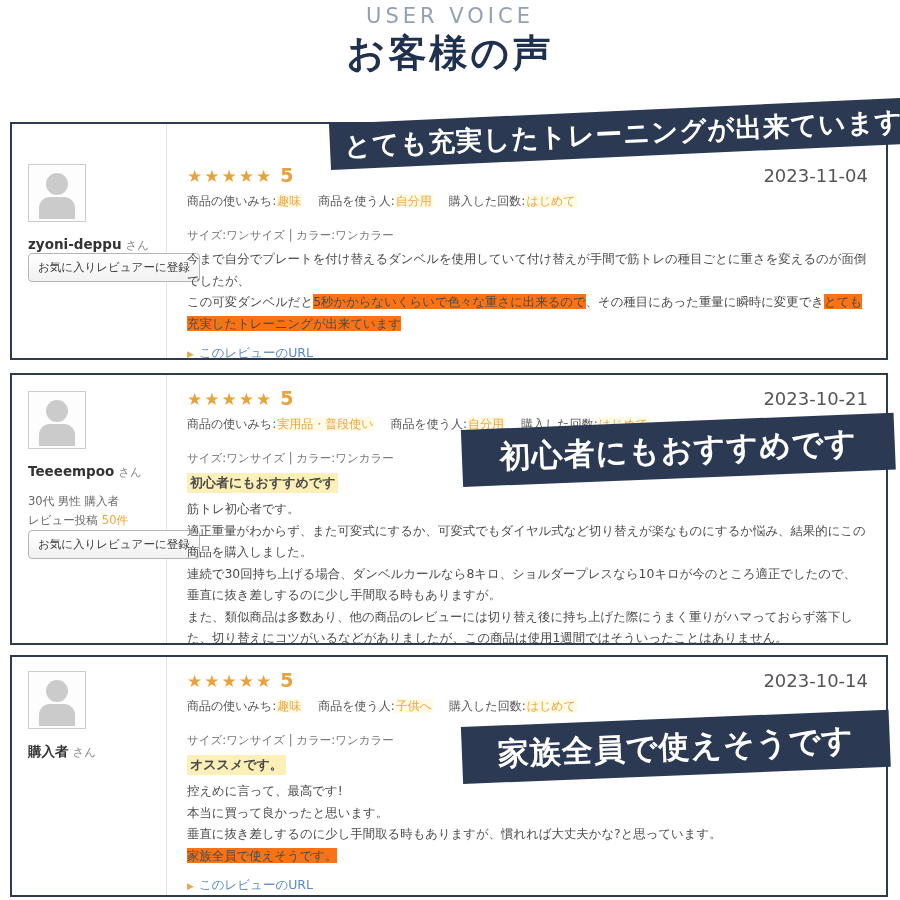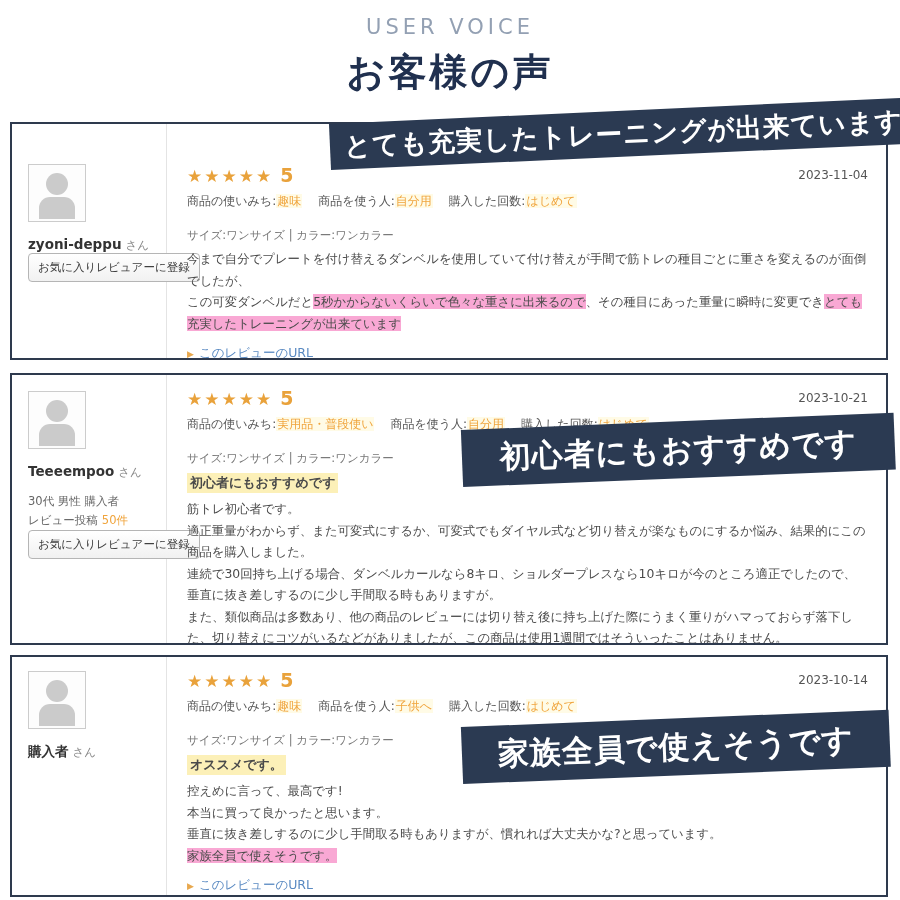--- a/index.html
+++ b/index.html
@@ -3,23 +3,23 @@
 <meta charset="utf-8">
 <style>
   html,body{margin:0;padding:0;}
   body{
     width:900px;height:900px;overflow:hidden;background:#ffffff;
     font-family:"DejaVu Sans","Liberation Sans",sans-serif;
   }
   .page{position:relative;width:900px;height:900px;overflow:hidden;}
 
   
-  .header{text-align:center;padding-top:15px;}
+  .header{text-align:center;padding-top:4px;}
   .subtitle{font-size:21px;color:#93a0b3;letter-spacing:4px;}
-  .main-title{font-size:38px;font-weight:bold;color:#20304f;margin-top:8px;letter-spacing:3px;}
+  .main-title{font-size:38px;font-weight:bold;color:#20304f;letter-spacing:3px;}
 
   
   .card{
     position:absolute;left:10px;width:878px;background:#fff;
     border:2px solid #2e3a4e;box-sizing:border-box;display:flex;overflow:hidden;
   }
   #card1{top:122px;height:238px;}
   #card2{top:373px;height:272px;}
   #card3{top:655px;height:242px;}
 
@@ -48,34 +48,34 @@
     background:linear-gradient(#ffffff,#f1f1f1);
     padding:6px 9px;cursor:pointer;white-space:nowrap;
   }
 
   .card-main{flex:1;box-sizing:border-box;padding:12px 18px 0 20px;position:relative;}
   #card1 .card-main{padding-top:40px;}
 
   .stars-row{display:flex;justify-content:space-between;align-items:center;}
   .stars{color:#e9a23b;font-size:17px;letter-spacing:2px;}
   .score{color:#e9a23b;font-size:19px;font-weight:bold;margin-left:7px;}
-  .date{color:#555;font-size:12px;margin-left:45px;}
+  .date{color:#555;font-size:18px;margin-left:45px;}
 
   .meta-row{margin-top:7px;font-size:12px;color:#555;display:flex;gap:16px;}
   .meta-value{color:#f0a43c;background:#fffbe6;padding:0 1px;}
 
   .variant{margin-top:18px;font-size:11.5px;color:#777;}
   .review-title{
     margin-top:7px;font-size:13px;font-weight:bold;color:#4a4a4a;
     background:#fcf0b8;display:inline-block;padding:1px 3px;
   }
 
   .review-body{margin-top:5px;}
   .body-line{margin:0;font-size:12.4px;color:#4b4b4b;line-height:1.74;}
-  .hl{background:#f9a8d4;}
+  .hl{background:#f97316;}
 
   .review-link{
     margin-top:11px;font-size:12.5px;color:#5a8ac2;
     display:flex;align-items:center;gap:5px;cursor:pointer;width:max-content;
   }
   .link-arrow{color:#e8a84e;font-size:9px;}
 
   
   .banner{
     position:absolute;background:#2b3a52;color:#ffffff;font-weight:bold;

